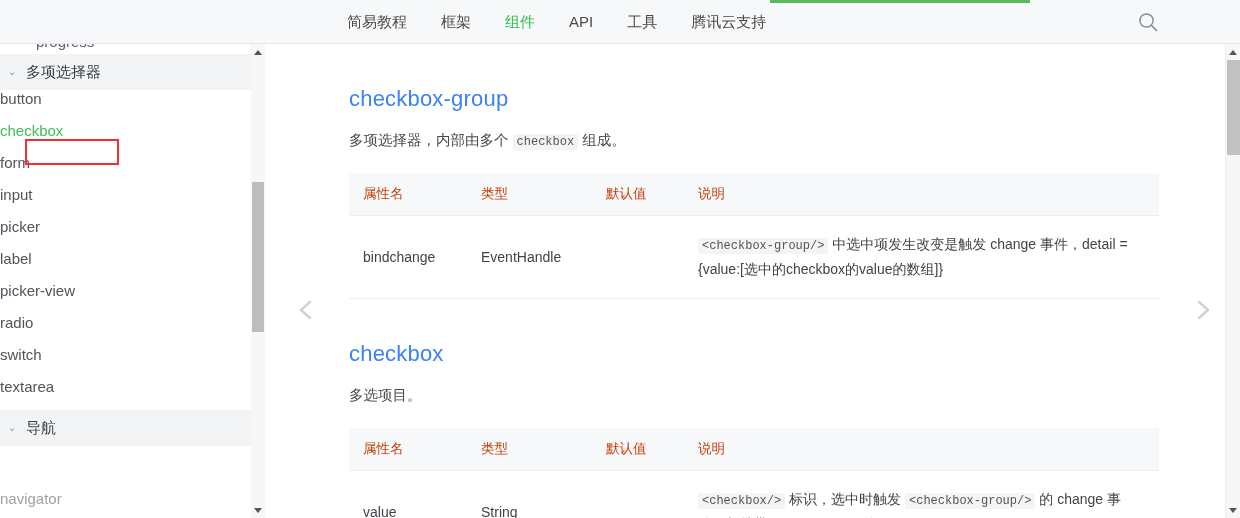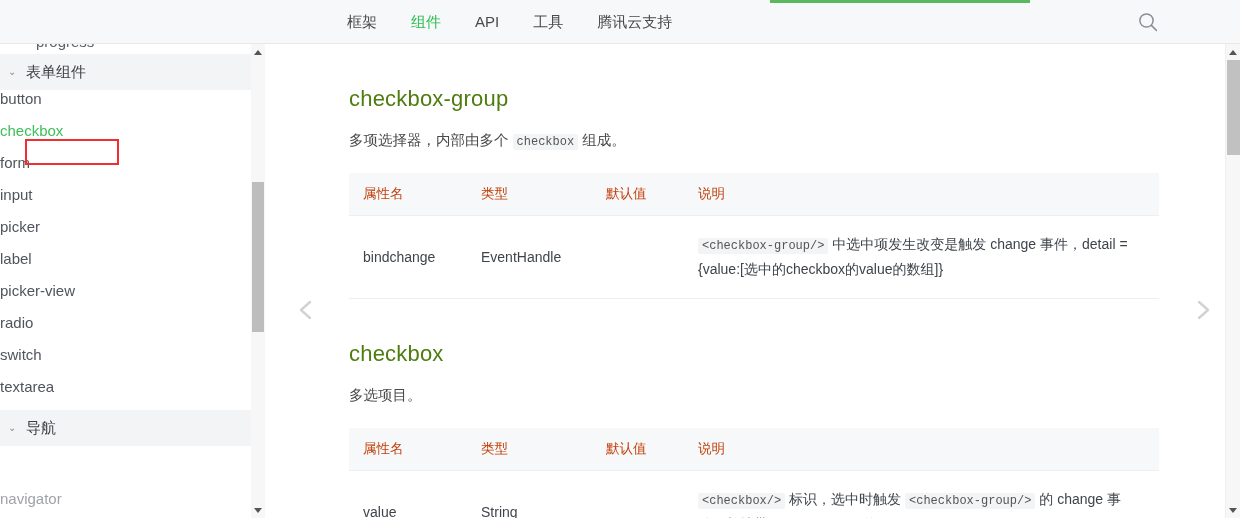--- a/index.html
+++ b/index.html
@@ -155,21 +155,21 @@
     background:#fff;
     overflow:hidden;
   }
   #doc {
     position:absolute; left:83px; top:0;
     width:810px;
   }
   h1.doc-title {
     font-size:22px;
     font-weight:400;
-    color:#4d7c0f;
+    color:#3b82f6;
     margin:42px 0 0 0;
     letter-spacing:.2px;
   }
   p.doc-desc {
     font-size:14.5px;
     color:#4a4a4a;
     margin:17px 0 0 0;
     line-height:1.6;
   }
   code.inline {
@@ -220,20 +220,21 @@
   #prev-arrow { left:290px; }
   #next-arrow { left:1186px; }
 </style>
 </head>
 <body>
 
 <div id="progress-bar"></div>
 
 <div id="header">
   <div id="nav">
+      <div class="nav-item">简易教程</div>
       <div class="nav-item">框架</div>
       <div class="nav-item active">组件</div>
       <div class="nav-item">API</div>
       <div class="nav-item">工具</div>
       <div class="nav-item">腾讯云支持</div>
     </div>
   <div id="search-icon-wrap">
     <svg width="24" height="24" viewBox="0 0 24 24" fill="none" stroke="#8a8f96" stroke-width="1.5">
       <circle cx="10.5" cy="10.5" r="6.6"></circle>
       <line x1="15.4" y1="15.4" x2="20.4" y2="20.4" stroke-linecap="round"></line>
@@ -241,21 +242,21 @@
   </div>
 </div>
 
 <div id="sidebar">
   <div class="side-partial">
     <span>progress</span>
   </div>
 
   <div class="side-group-head">
     <span class="chev">⌄</span>
-    <span>表单组件</span>
+    <span>多项选择器</span>
   </div>
 
   <div id="sidebar-links">
       <div class="side-link">
         <span>button</span>
       </div>
       <div class="side-link active">
         <span>checkbox</span>
       </div>
       <div class="side-link">

